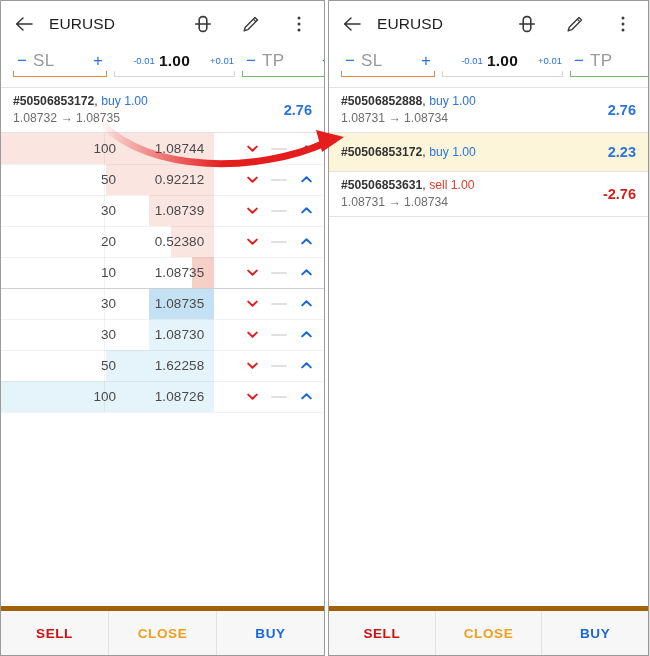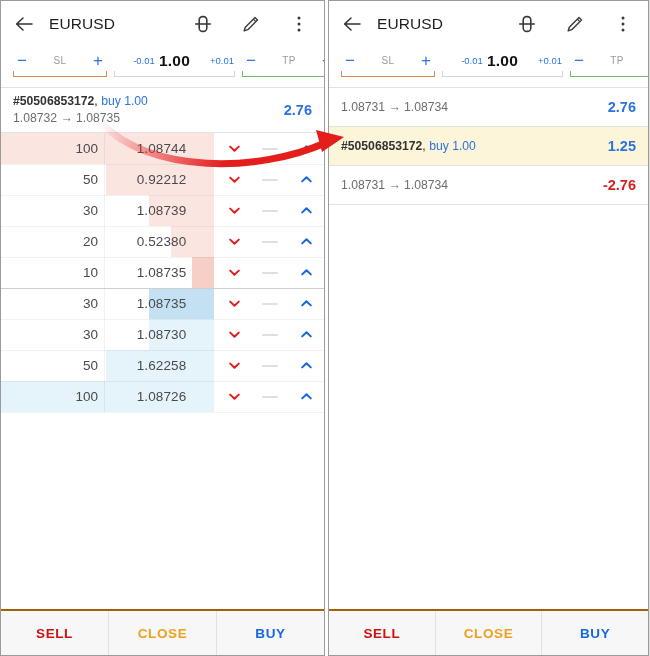--- a/index.html
+++ b/index.html
@@ -115,22 +115,21 @@
   .sign {
     font-size: 17px;
     color: #2b73df;
     width: 22px;
     text-align: center;
     line-height: 1;
     font-weight: 500;
   }
   .fld-label {
     flex: 1 1 auto;
-    text-align: center;
-    font-size: 10px;
+    font-size: 17px;
     color: #9a9a9a;
     letter-spacing: .3px;
   }
   .step {
     font-size: 9.5px;
     color: #2b73df;
     width: 30px;
     text-align: center;
     white-space: nowrap;
     margin-left: 17px;
@@ -188,20 +187,21 @@
     position: relative;
     background: #ffffff;
     overflow: hidden;
   }
   .dom-row {
     position: relative;
     height: 31px;
     display: flex;
     align-items: center;
     box-sizing: border-box;
+    padding-left: 18px;
   }
   .dom-row .bar {
     position: absolute;
     top: 0; bottom: 0;
     right: 110px;           
     z-index: 0;
   }
   .dom-row .cells {
     position: relative;
     z-index: 1;
@@ -250,21 +250,21 @@
     height: 1px;
     background: rgba(0,0,0,0.05);
     z-index: 2;
   }
 
   
   .actionbar {
     flex: 0 0 44px;
     height: 44px;
     display: flex;
-    border-top: 2px solid #a16207;
+    border-top: 5px solid #a16207;
     background: #f7f7f7;
   }
   .act-btn {
     flex: 1 1 0;
     display: flex;
     align-items: center;
     justify-content: center;
     font-size: 13.5px;
     font-weight: bold;
     letter-spacing: .6px;
@@ -612,32 +612,34 @@
         <div class="sign">−</div>
         <div class="fld-label">TP</div>
         <div class="sign">+</div>
         <div class="rule" style="color: rgb(117, 187, 107);"></div>
       </div>
     </div>
 
     <div class="pos-list" id="right-positions">
         <div class="pos-row">
           <div class="pos-left">
+            <div class="pos-line1"><span class="pos-id">#50506852888</span><span>, </span><span class="pos-dir buy">buy 1.00</span></div>
             <div class="pos-line2">1.08731 → 1.08734</div>
           </div>
           <div class="pos-profit pos">2.76</div>
         </div>
         <div class="pos-row highlight">
           <div class="pos-left">
             <div class="pos-line1"><span class="pos-id">#50506853172</span><span>, </span><span class="pos-dir buy">buy 1.00</span></div>
           </div>
-          <div class="pos-profit pos">1.25</div>
+          <div class="pos-profit pos">2.23</div>
         </div>
         <div class="pos-row">
           <div class="pos-left">
+            <div class="pos-line1"><span class="pos-id">#50506853631</span><span>, </span><span class="pos-dir sell">sell 1.00</span></div>
             <div class="pos-line2">1.08731 → 1.08734</div>
           </div>
           <div class="pos-profit neg">-2.76</div>
         </div>
       </div>
 
     <div style="flex:1 1 auto; background:#fff;"></div>
 
     <div class="actionbar">
       <div class="act-btn sell">SELL</div>

